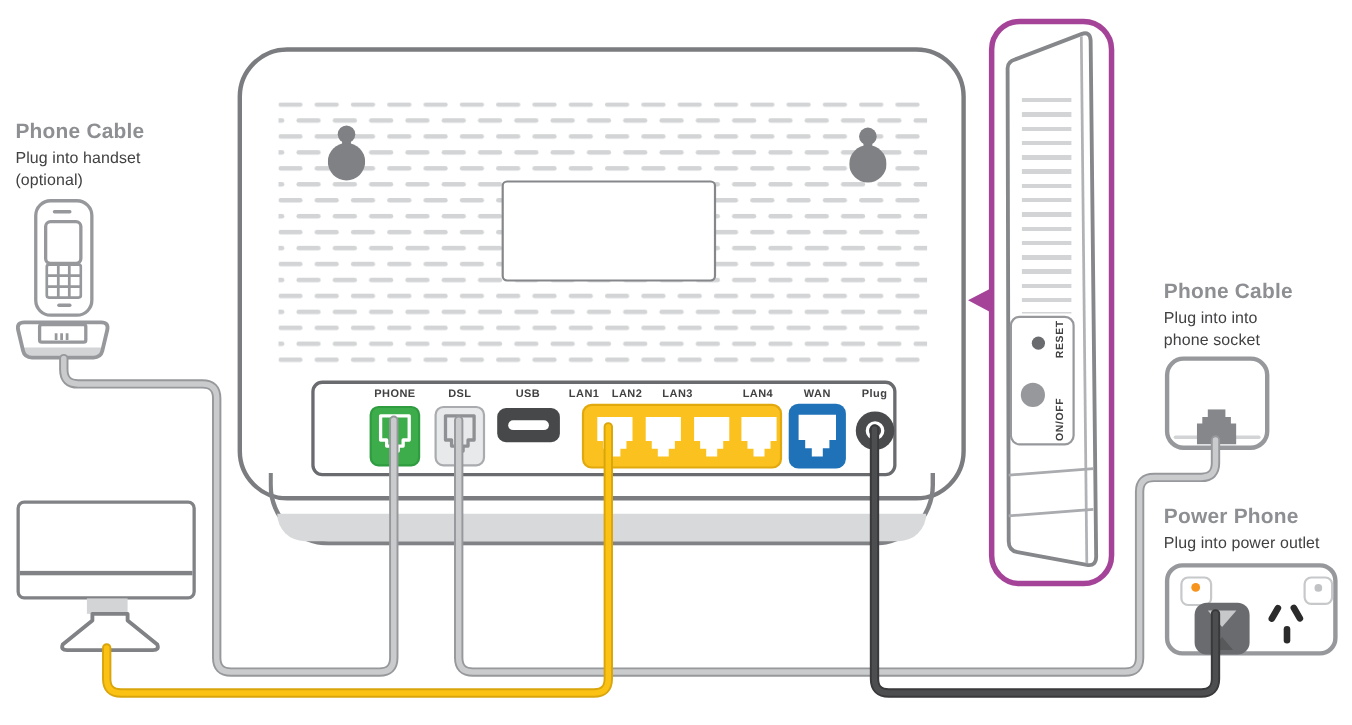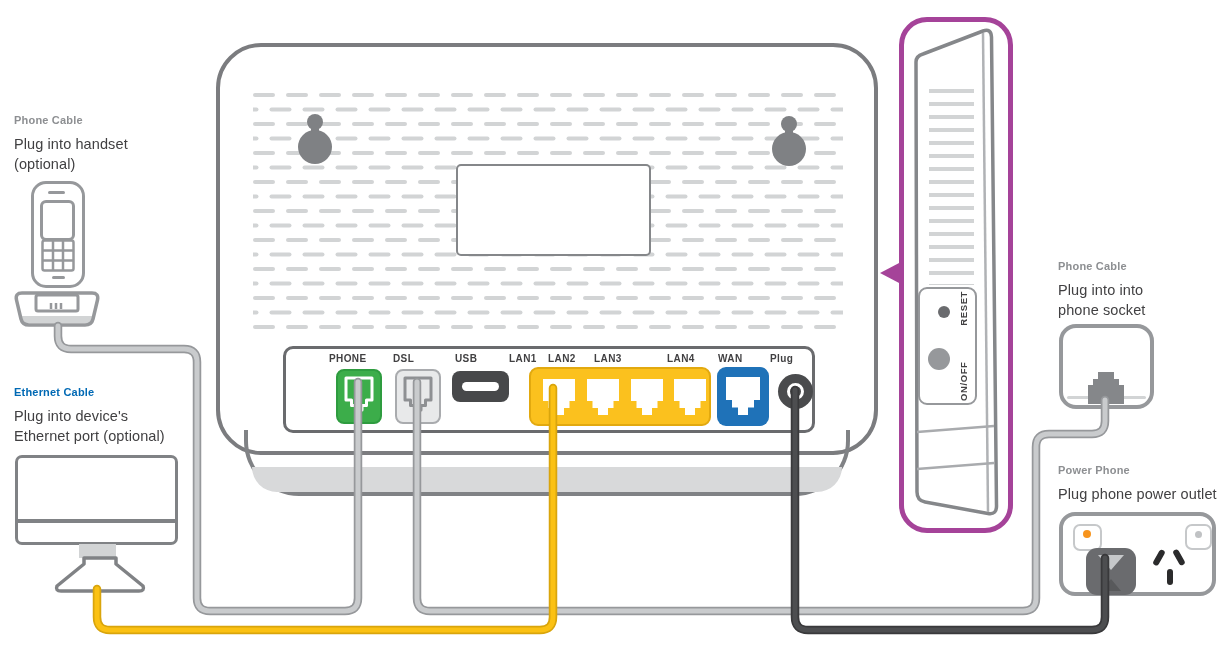--- a/index.html
+++ b/index.html
@@ -3,34 +3,34 @@
 <meta charset="utf-8">
 <style>
   html,body{margin:0;padding:0;background:#ffffff;}
   .canvas{
     position:relative;width:1229px;height:659px;background:#ffffff;overflow:hidden;
     font-family:"Liberation Sans",sans-serif;
   }
   .abs{position:absolute;}
   
   .annotation{position:absolute;font-size:14.5px;color:#414042;line-height:20px;letter-spacing:.1px;}
-  .annotation .title{font-size:11px;font-weight:bold;letter-spacing:.2px;margin-bottom:4px;}
+  .annotation .title{font-size:19px;font-weight:bold;letter-spacing:.2px;margin-bottom:4px;}
   .title-gray{color:#8D8F92;}
   .title-blue{color:#0069B4;}
   
   .router-body{left:216px;top:43px;width:662px;height:412px;border:4px solid #7B7C7F;
     border-radius:45px;background:#fff;box-sizing:border-box;}
   .router-base{left:244px;top:430px;width:606px;height:66px;border:4px solid #808285;border-top:none;
     border-radius:0 0 55px 55px;background:transparent;box-sizing:border-box;}
   .base-band{left:252px;top:467px;width:590px;height:25px;background:#D8D9DA;border-radius:0 0 42px 42px;}
   .label-plate{left:456px;top:164px;width:195px;height:92px;border:2.5px solid #85878A;border-radius:5px;
     background:#fff;box-sizing:border-box;}
   .ports-panel{left:283px;top:346px;width:532px;height:87px;border:3px solid #6A6B6E;border-radius:10px;
     background:#fff;box-sizing:border-box;}
-  .port-label{position:absolute;top:353px;font-size:10px;font-weight:bold;
+  .port-label{position:absolute;top:353px;text-align:center;font-size:10px;font-weight:bold;
     color:#414042;letter-spacing:.4px;}
   .port{position:absolute;box-sizing:border-box;}
   .phone-port{left:336px;top:369px;width:46px;height:55px;background:#3CAD4A;border:2px solid #2E9C3F;border-radius:8px;}
   .dsl-port{left:395px;top:369px;width:46px;height:55px;background:#E8E9EA;border:2px solid #A9ABAE;border-radius:8px;}
   .usb-port{left:452px;top:371px;width:57px;height:31px;background:#47484A;border-radius:8px;}
   .usb-slot{left:10px;top:11px;width:37px;height:9px;background:#fff;border-radius:5px;}
   .lan-ports{left:529px;top:367px;width:182px;height:59px;background:#FBC11E;border:2px solid #E2A90F;border-radius:9px;}
   .wan-port{left:717px;top:367px;width:52px;height:59px;background:#1F72B8;border-radius:9px;}
   .power-port{left:778px;top:374px;width:35px;height:35px;background:#4A4B4D;border-radius:50%;}
   .power-ring{left:9px;top:9px;width:17px;height:17px;border:3px solid #fff;border-radius:50%;box-sizing:border-box;}
@@ -229,33 +229,28 @@
     <div class="pin pin-left"></div>
     <div class="pin pin-right"></div>
     <div class="pin pin-earth"></div>
   </div>
 
   <div class="annotation" style="left:14px;top:110px">
     <div class="title title-gray">Phone Cable</div>
     <div>Plug into handset</div>
     <div>(optional)</div>
   </div>
-  <div class="annotation" style="left:14px;top:382px">
-    <div class="title title-blue">Ethernet Cable</div>
-    <div>Plug into device's</div>
-    <div>Ethernet port (optional)</div>
-  </div>
   <div class="annotation" style="left:1058px;top:256px">
     <div class="title title-gray">Phone Cable</div>
     <div>Plug into into</div>
     <div>phone socket</div>
   </div>
   <div class="annotation" style="left:1058px;top:460px">
     <div class="title title-gray">Power Phone</div>
-    <div>Plug phone power outlet</div>
+    <div>Plug into power outlet</div>
   </div>
 
   <svg class="overlay" width="1229" height="659" viewBox="0 0 1229 659">
 
     <g>
       <path d="M58 326 V336 Q58 349 71 349 H184 Q197 349 197 362 V598 Q197 611 210 611 H345 Q358 611 358 598 V382" fill="none" stroke="#96989B" stroke-width="8.5" stroke-linecap="round"></path>
       <path d="M58 326 V336 Q58 349 71 349 H184 Q197 349 197 362 V598 Q197 611 210 611 H345 Q358 611 358 598 V382" fill="none" stroke="#C9CBCD" stroke-width="5" stroke-linecap="round"></path>
     </g>
 
     <g>

